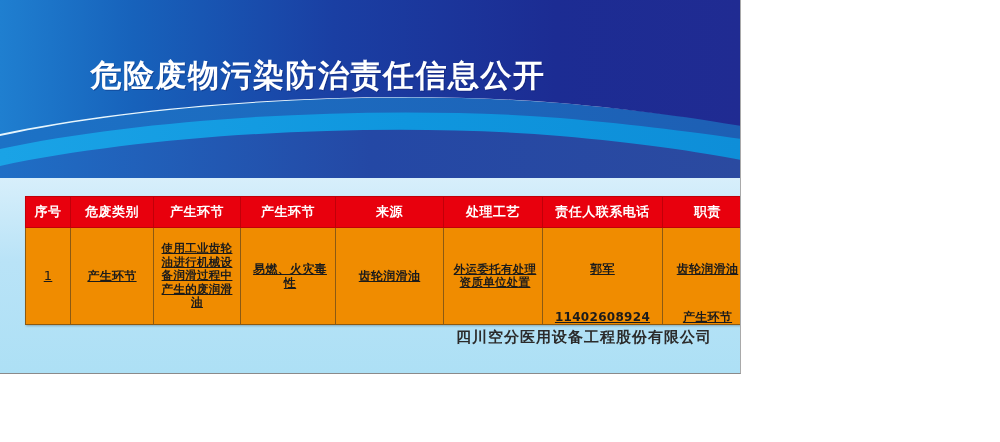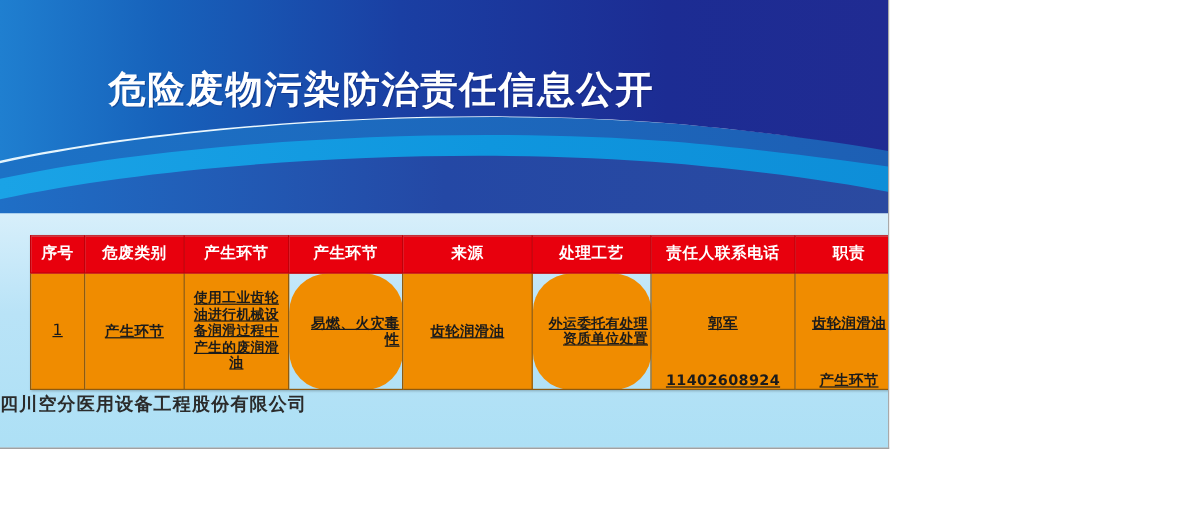--- a/index.html
+++ b/index.html
@@ -96,32 +96,32 @@
   }
   #waste-table tbody td.num {
     font-weight: normal;
     font-size: 13px;
   }
   #waste-table tbody td.tight {
     font-size: 11.5px;
     line-height: 13.5px;
   }
   #waste-table tbody td.leftish {
-    text-align: right;
+    text-align: center;
     padding-left: 6px;
-    border-radius: 32px;
   }
   .cell-line { display: block; margin-top: 34px; }
 
   
   #company {
     position: absolute;
     left: 0;
     top: 328px;
     width: 712px;
+    text-align: right;
     font-size: 15px;
     font-weight: bold;
     color: #2b2b2b;
     letter-spacing: 1px;
     font-family: "DejaVu Sans", "Liberation Sans", sans-serif;
   }
 </style>
 </head>
 <body>
 

